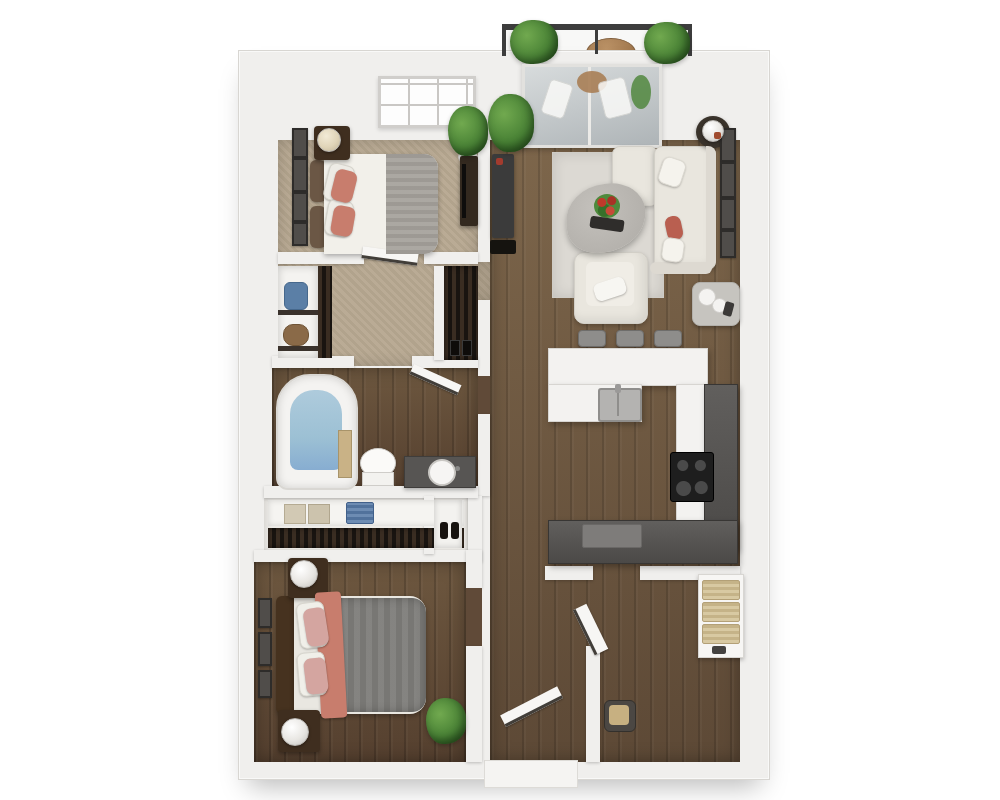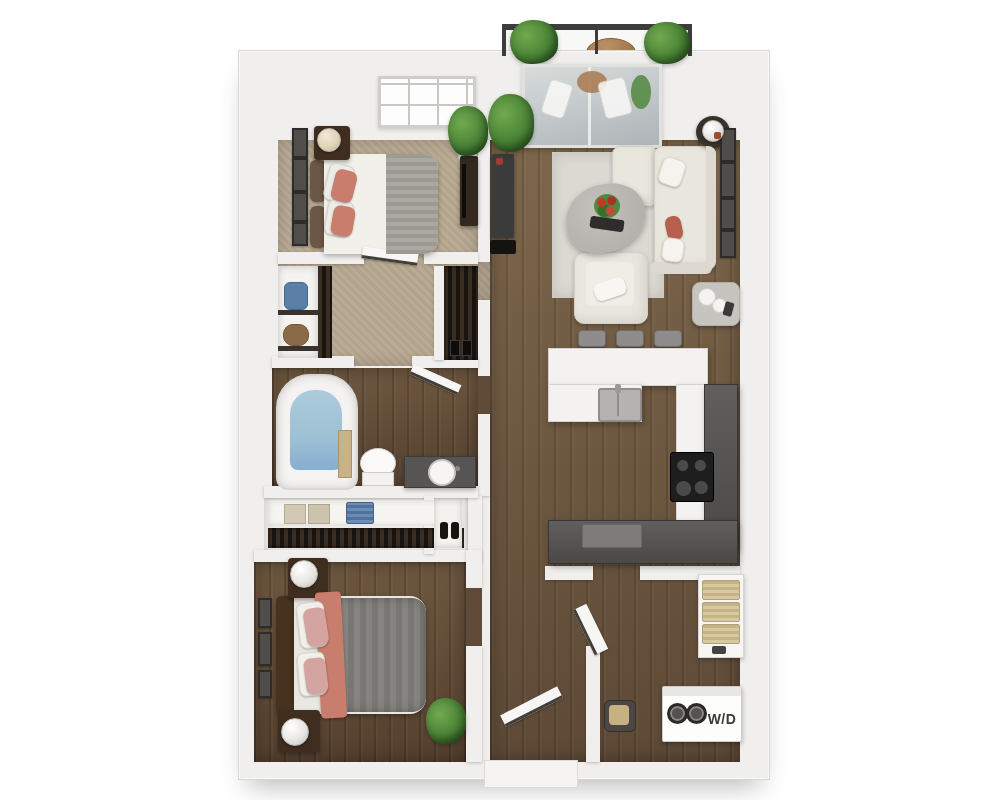--- a/index.html
+++ b/index.html
@@ -224,25 +224,19 @@
 
   <div class="abs wall" style="left:545px;top:566px;width:48px;height:14px;"></div>
   <div class="abs wall" style="left:640px;top:566px;width:100px;height:14px;"></div>
   <div class="abs wall" style="left:586px;top:646px;width:14px;height:116px;"></div>
   <div class="abs leaf" style="left:594px;top:602px;width:12px;height:50px;transform:rotate(-26deg);transform-origin:50% 100%;border-bottom:none;border-left:3px solid #423e39;"></div>
   <div class="abs f" style="left:698px;top:574px;width:44px;height:82px;background:#f7f6f4;border:1px solid #d8d6d2;box-shadow:0 2px 4px rgba(0,0,0,.25);"></div>
   <div class="abs basket-tan" style="left:702px;top:580px;width:36px;height:18px;"></div>
   <div class="abs basket-tan" style="left:702px;top:602px;width:36px;height:18px;"></div>
   <div class="abs basket-tan" style="left:702px;top:624px;width:36px;height:18px;"></div>
   <div class="abs f" style="left:712px;top:646px;width:14px;height:8px;background:#444240;border-radius:2px;z-index:5;"></div>
-  <div class="abs f" style="left:662px;top:686px;width:78px;height:54px;background:#fdfdfc;border:1px solid #cfcdc9;border-radius:2px;box-shadow:0 2px 5px rgba(0,0,0,.3);">
-    <div class="abs" style="left:0;top:0;width:100%;height:9px;background:#e9e7e3;"></div>
-    <div class="abs wd-door" style="left:4px;top:16px;width:15px;height:15px;"></div>
-    <div class="abs wd-door" style="left:23px;top:16px;width:15px;height:15px;"></div>
-    <div id="wd-label" class="abs" style="left:42px;top:9px;width:34px;height:45px;">W/D</div>
-  </div>
   <div class="abs f" style="left:604px;top:700px;width:30px;height:30px;background:#4b4743;border:1px solid #33302c;border-radius:6px;"></div>
   <div class="abs f" style="left:609px;top:705px;width:20px;height:20px;background:#c7b081;border-radius:4px;z-index:5;"></div>
 
   <div class="abs f" style="left:484px;top:760px;width:92px;height:26px;background:#f5f4f2;border:1px solid #dddbd7;z-index:2;"></div>
   <div class="abs leaf" style="left:506px;top:714px;width:64px;height:10px;transform:rotate(-27deg);transform-origin:0% 100%;"></div>
 
 </div>
 
 </body></html>

